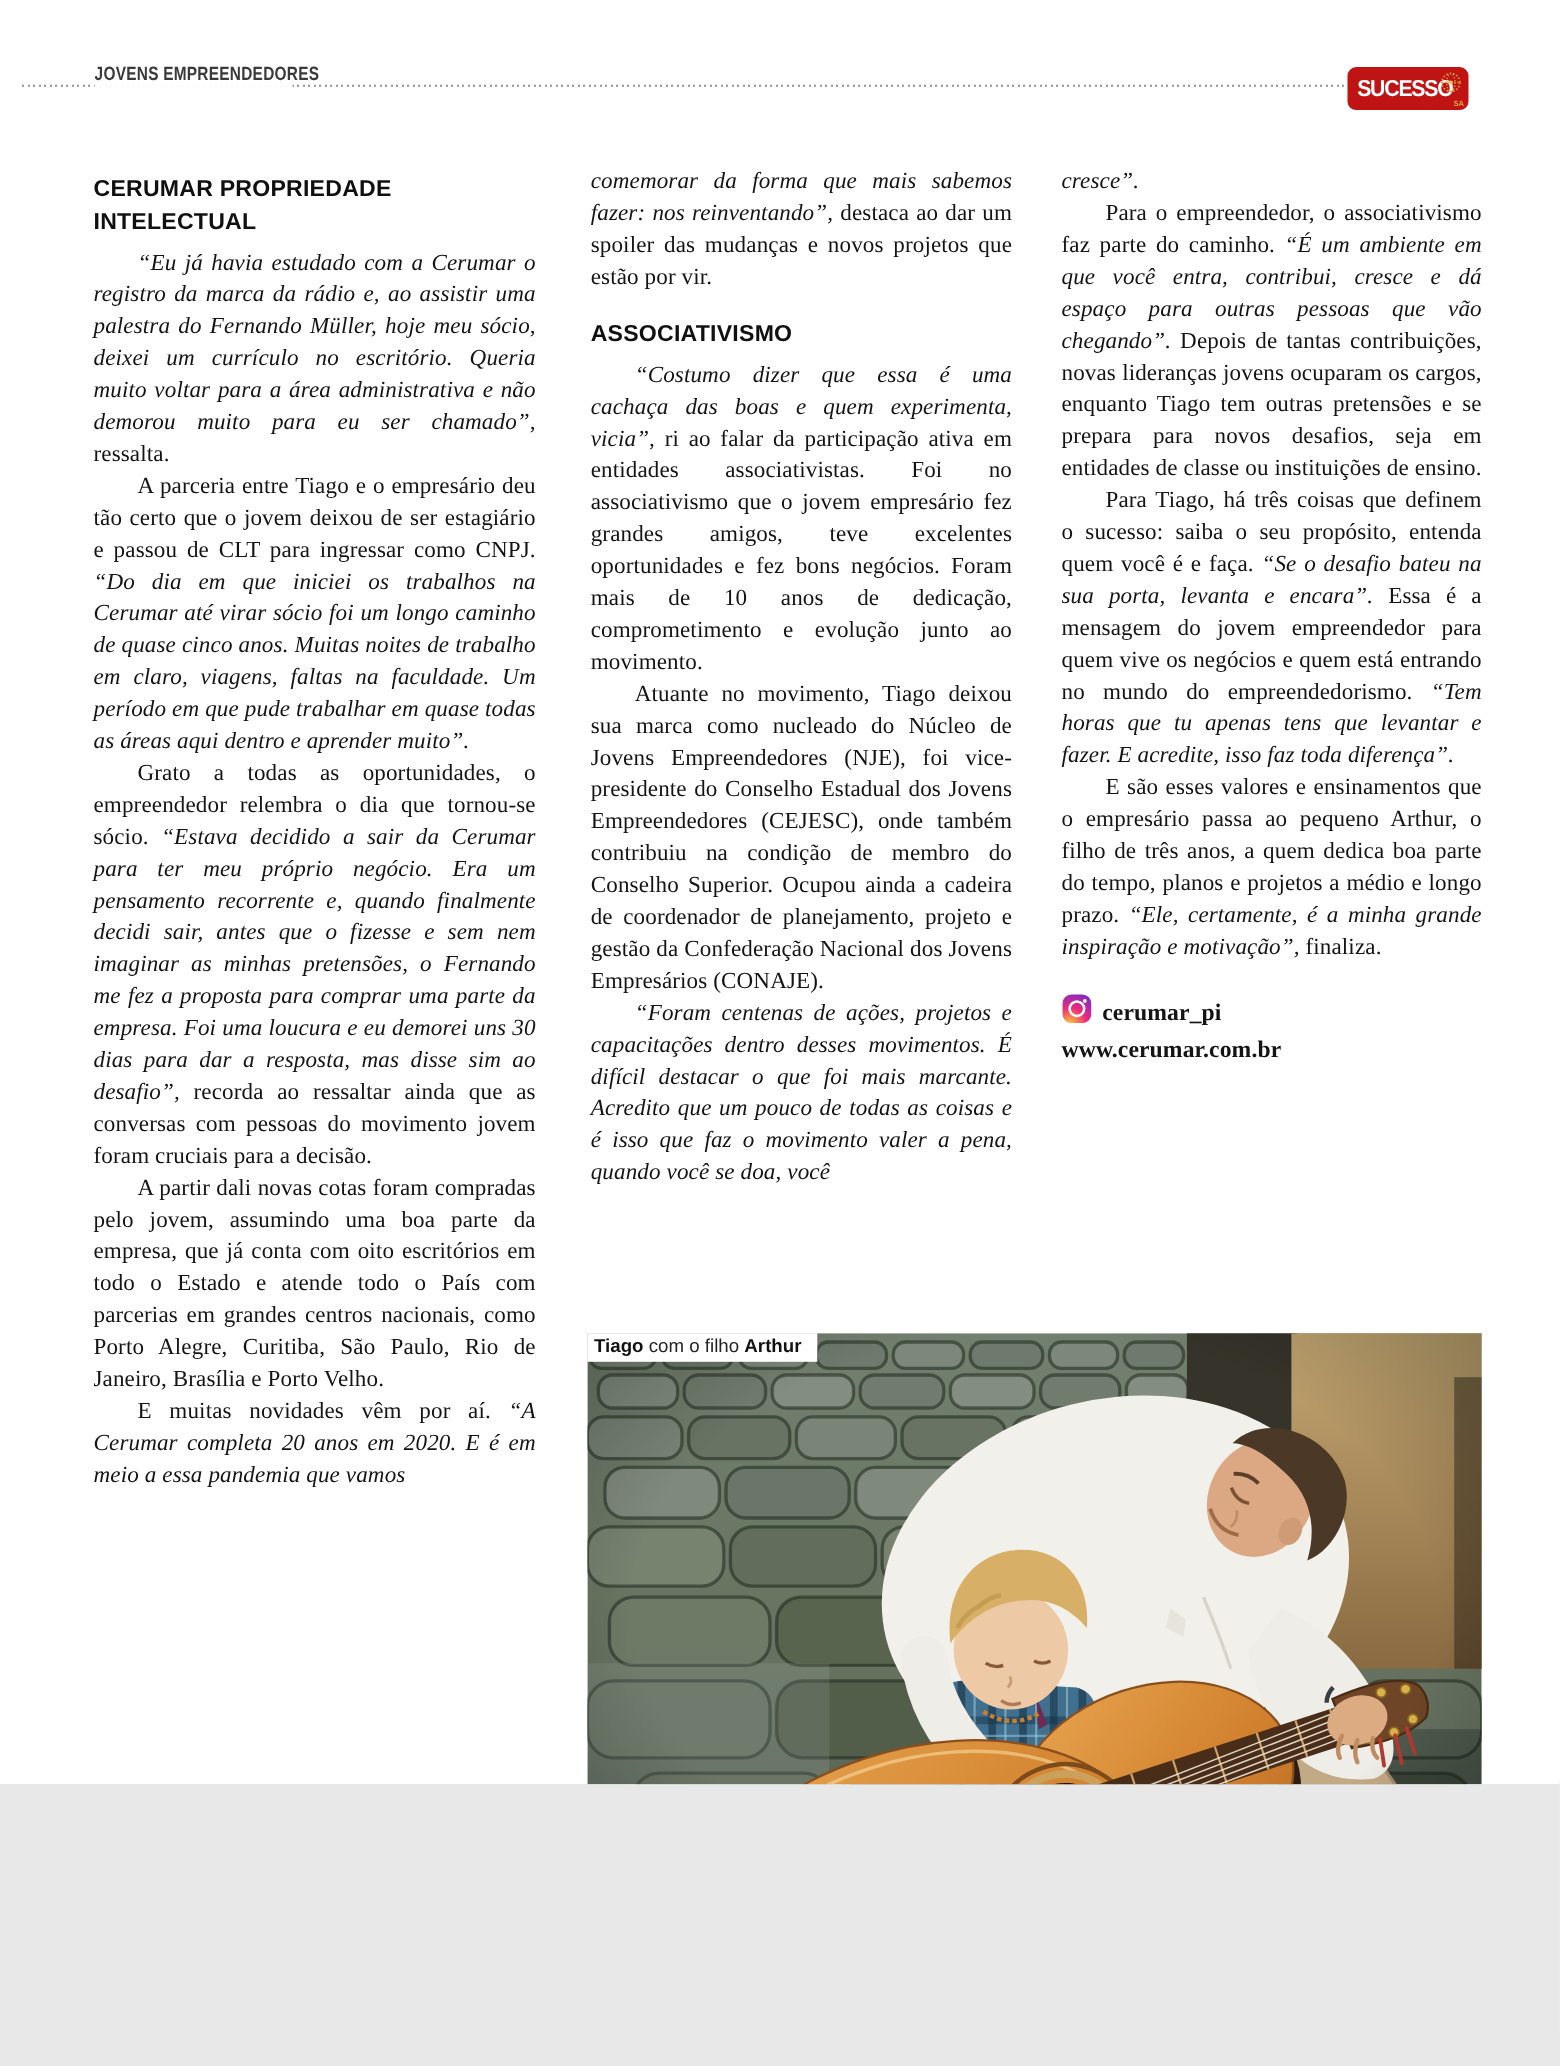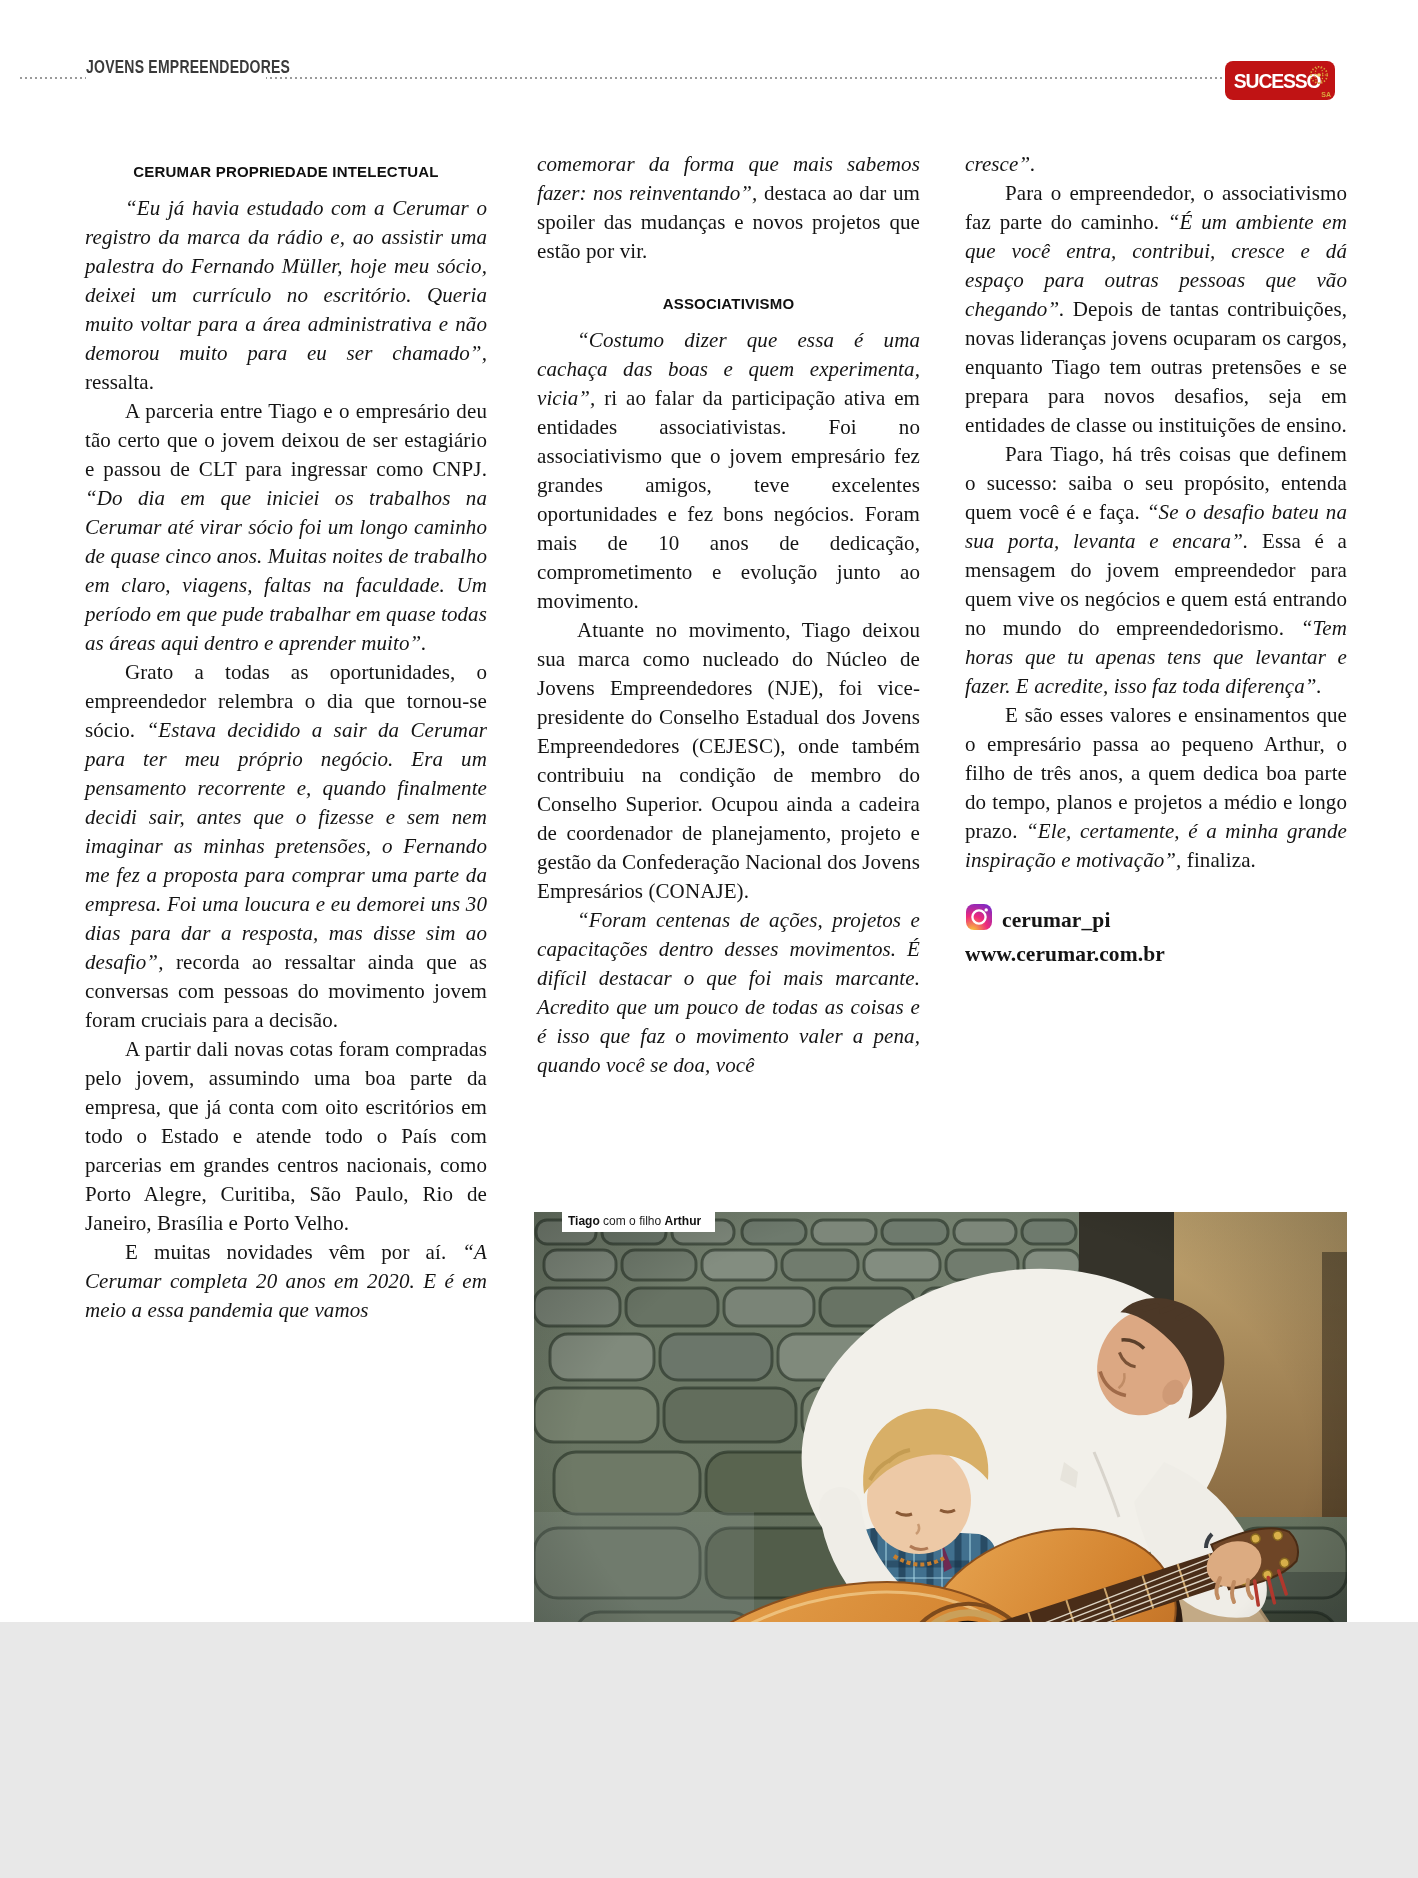--- a/index.html
+++ b/index.html
@@ -24,33 +24,33 @@
   
   .col{position:absolute;top:150px;font-size:21px;line-height:29px;text-align:justify;
        letter-spacing:.1px;}
   #col1{left:85px;width:402px;}
   #col2{left:537px;width:383px;}
   #col3{left:965px;width:382px;}
   .col p{margin:0;text-indent:40px;}
   .col p.no-indent{text-indent:0;}
   .col .it{font-style:italic;}
   .col-heading{font-family:"Liberation Sans","DejaVu Sans",sans-serif;font-weight:800;
-       font-size:15px;line-height:30px;text-align:center;color:#101010;letter-spacing:.2px;
+       font-size:21px;line-height:30px;text-align:left;color:#101010;letter-spacing:.2px;
        margin:23px 0 7px 0;}
   .col-heading:first-child{margin-top:7px;}
 
   
   .contact{margin-top:28px;font-weight:700;font-size:21.5px;line-height:34px;text-align:left;}
   .contact-row{display:flex;align-items:flex-start;gap:9px;}
 
   
   .photo{position:absolute;left:534px;top:1212px;width:813px;height:558px;z-index:1;}
-  .caption{position:absolute;left:562px;top:1212px;z-index:4;background:#fff;
+  .caption{position:absolute;left:534px;top:1212px;z-index:4;background:#fff;
        padding:2px 14px 4px 6px;font-family:"Liberation Sans","DejaVu Sans",sans-serif;
-       font-size:12px;color:#222;white-space:nowrap;}
+       font-size:17px;color:#222;white-space:nowrap;}
   .cap-b{font-weight:700;color:#111;}
 
   
   .pagenum{position:absolute;left:1295px;top:1801px;width:55px;text-align:right;
        font-family:"Liberation Sans","DejaVu Sans",sans-serif;font-size:28px;color:#141414;
        letter-spacing:0;}
 </style>
 </head>
 <body>
 

